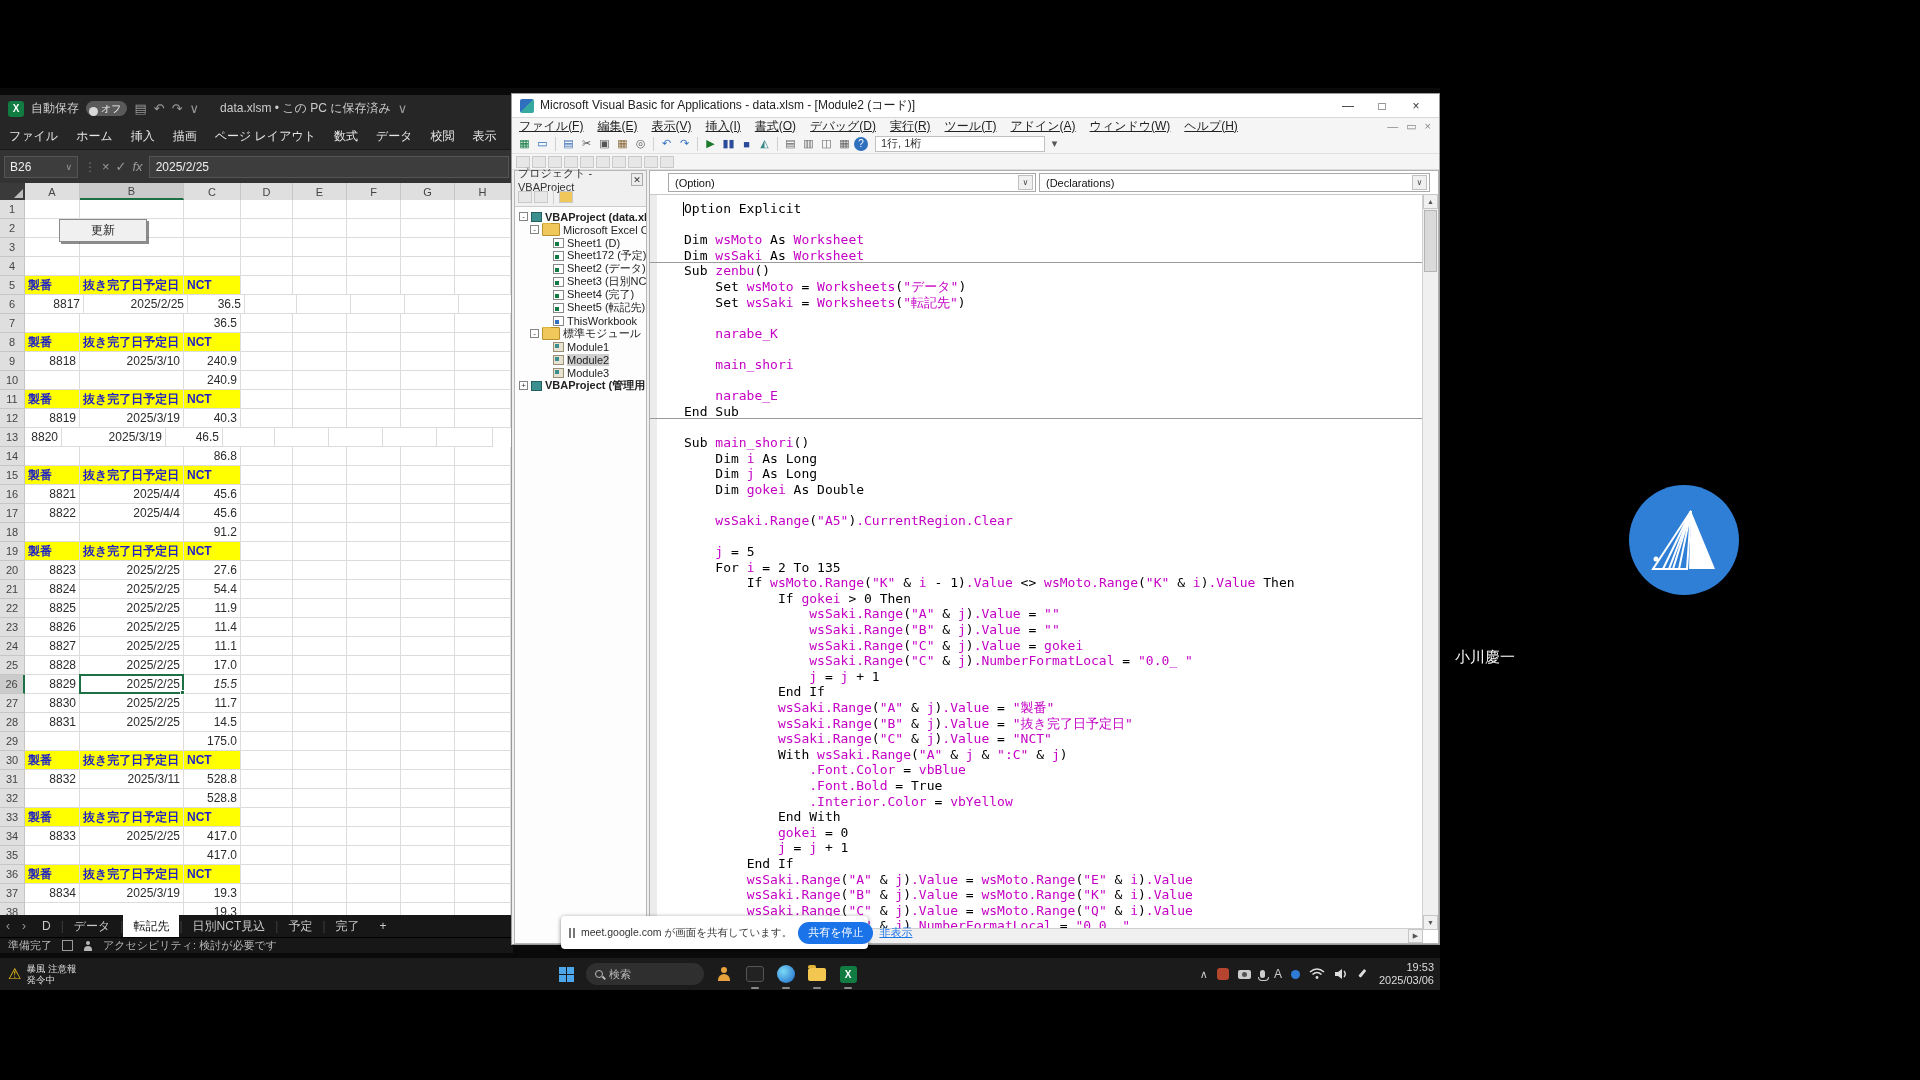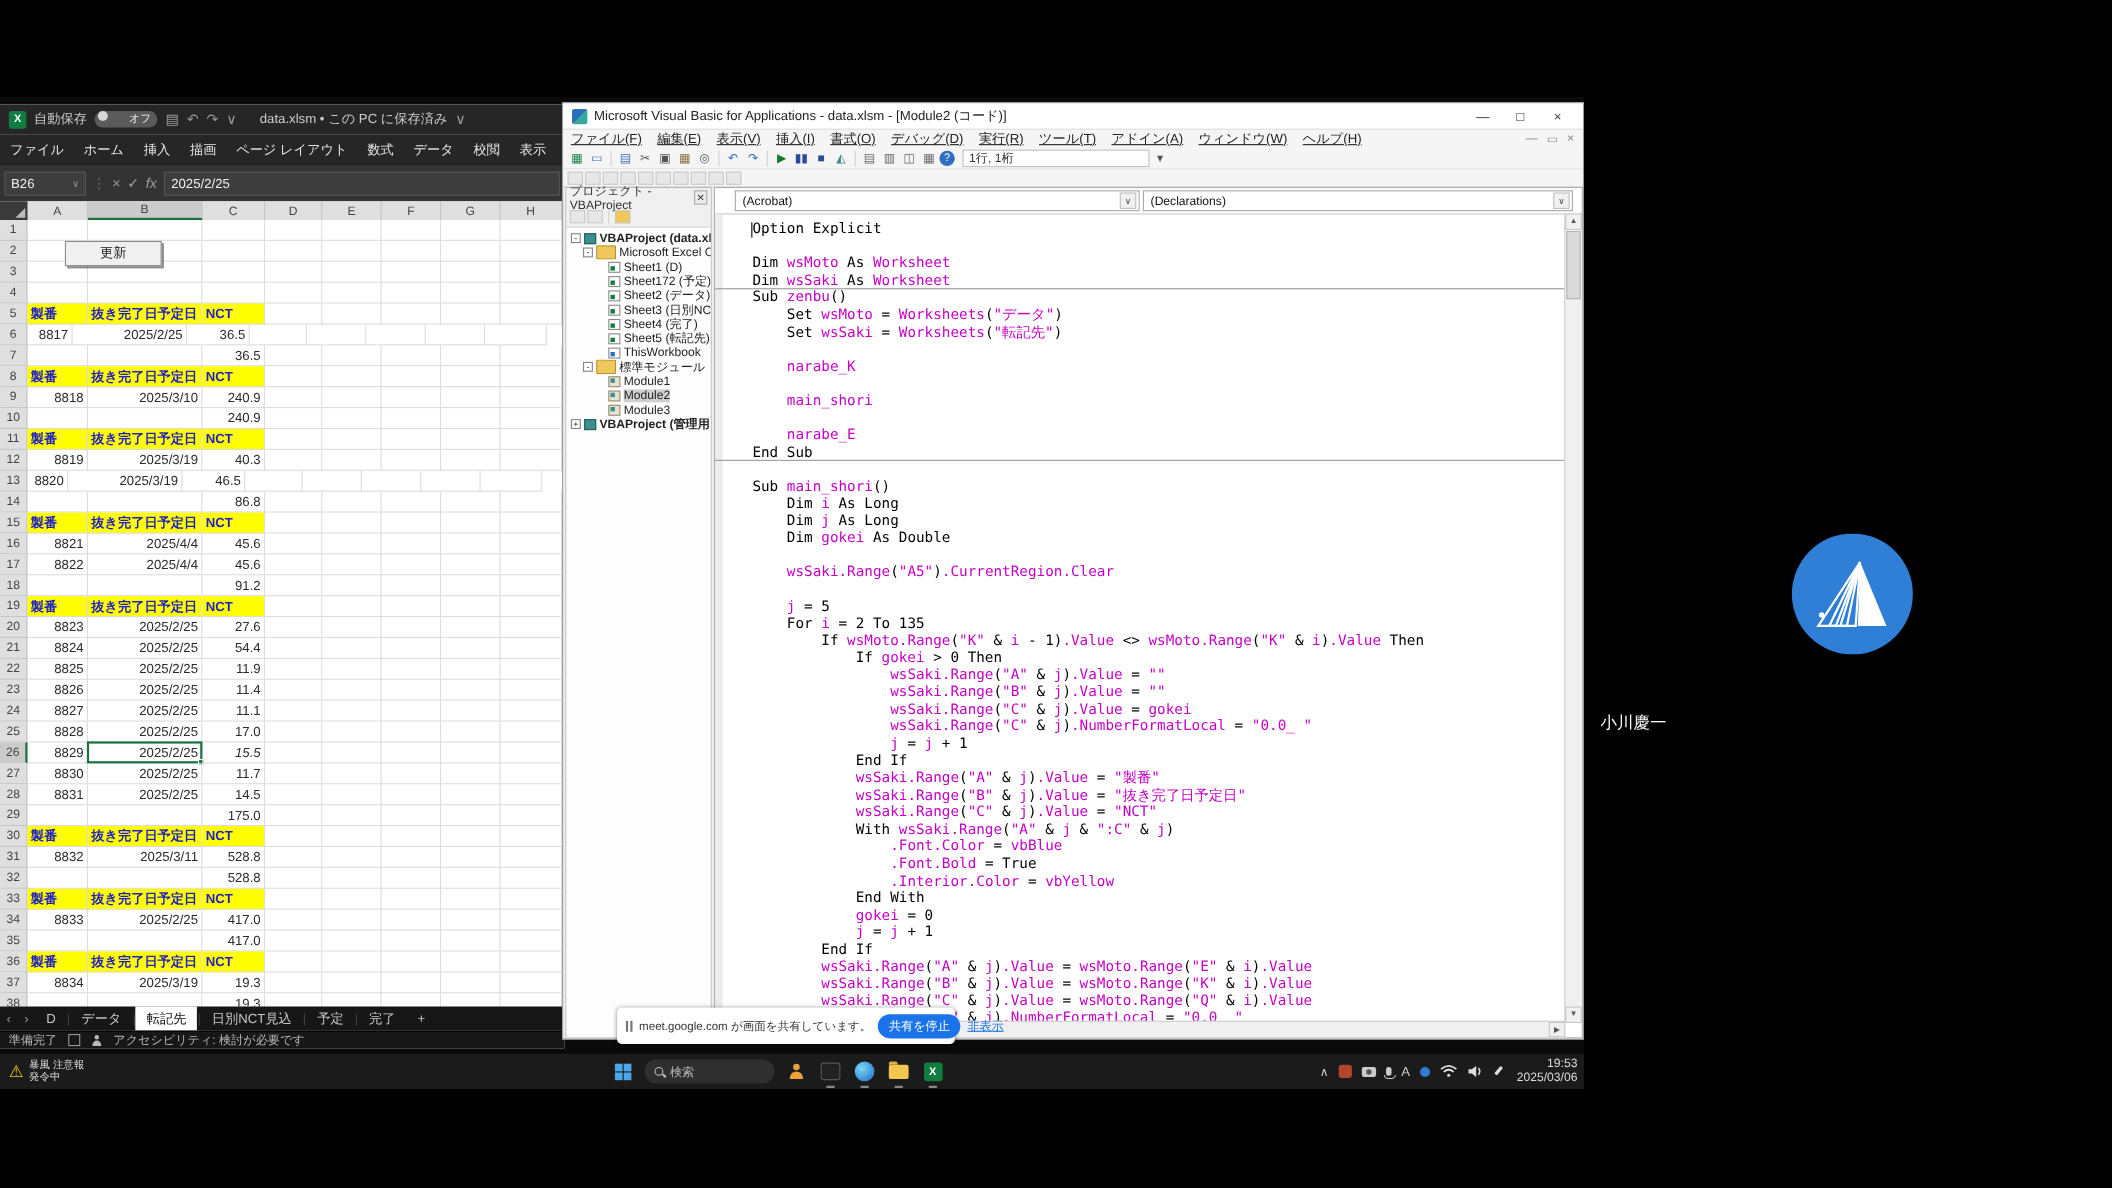--- a/index.html
+++ b/index.html
@@ -4,21 +4,21 @@
 <style>
 *{box-sizing:border-box;margin:0;padding:0;}
 html,body{width:1920px;height:1080px;background:#000;overflow:hidden;font-family:"Liberation Sans",sans-serif;}
 #stage{position:relative;width:1920px;height:1080px;background:#000;}
 #desktop{position:absolute;left:0;top:88px;width:1440px;height:902px;background:#0a0a0a;}
 
 
 #xl{position:absolute;left:0;top:7px;width:513px;height:858px;background:#fff;z-index:1;}
 #xl-title{position:absolute;left:0;top:0;width:100%;height:27px;background:#262626;display:flex;align-items:center;color:#ccc;font-size:12px;gap:7px;padding:0 8px;}
 .xlogo{width:16px;height:16px;background:#107c41;border-radius:3px;color:#fff;font-weight:bold;font-size:10px;display:flex;align-items:center;justify-content:center;flex:0 0 auto;}
-.autosave-pill{display:flex;align-items:flex-start;gap:19px;background:#5a5a5a;border-radius:8px;height:15px;padding:0 6px 0 3px;color:#eee;font-size:10px;}
+.autosave-pill{display:flex;align-items:flex-end;gap:3px;background:#5a5a5a;border-radius:8px;height:15px;padding:0 6px 0 3px;color:#eee;font-size:10px;}
 .autosave-pill .dot{width:9px;height:9px;border-radius:50%;background:#d8d8d8;}
 .tb-glyph{color:#9a9a9a;font-size:13px;}
 #xl-ribbon{position:absolute;left:0;top:27px;width:100%;height:28px;background:#262626;border-bottom:1px solid #1a1a1a;display:flex;align-items:center;color:#e6e6e6;font-size:12px;}
 #xl-ribbon .rtab{padding:0 9px;line-height:28px;white-space:nowrap;}
 #xl-formula{position:absolute;left:0;top:55px;width:100%;height:33px;background:#333;display:flex;align-items:center;font-size:12px;color:#ddd;gap:6px;padding:0 4px;}
 #name-box{width:74px;height:22px;background:#3d3d3d;border:1px solid #555;color:#eee;display:flex;align-items:center;justify-content:space-between;padding:0 5px;font-size:12px;}
 #fx-value{flex:1;height:22px;background:#3d3d3d;border:1px solid #555;display:flex;align-items:center;padding:0 6px;color:#eee;}
 
 #xl-colhead{position:absolute;left:0;top:88px;width:100%;height:17px;display:flex;background:#dfdfdf;font-size:11px;color:#444;}
 #xl-colhead .corner{width:25px;height:17px;background:#3a3a3a;position:relative;flex:0 0 auto;}
@@ -248,21 +248,21 @@
             <div class="gc hd" style="width: 104px;">抜き完了日予定日</div>
             <div class="gc hd" style="width: 57px;">NCT</div>
             <div class="gc" style="width: 52px;"></div>
             <div class="gc" style="width: 54px;"></div>
             <div class="gc" style="width: 54px;"></div>
             <div class="gc" style="width: 54px;"></div>
             <div class="gc" style="width: 56px;"></div>
           </div>
           <div class="grow">
             <div class="rh">6</div>
-            <div class="gc" style="width: 41px;">8817</div>
+            <div class="gc" style="width: 59px;">8817</div>
             <div class="gc" style="width: 104px;">2025/2/25</div>
             <div class="gc" style="width: 57px;">36.5</div>
             <div class="gc" style="width: 52px;"></div>
             <div class="gc" style="width: 54px;"></div>
             <div class="gc" style="width: 54px;"></div>
             <div class="gc" style="width: 54px;"></div>
             <div class="gc" style="width: 56px;"></div>
           </div>
           <div class="grow">
             <div class="rh">7</div>
@@ -792,21 +792,21 @@
             <div class="titem" style="padding-left: 4px;">
               <span class="ebox">+</span>
               <span class="nico project"></span>
               <span class="lbl bold">VBAProject (管理用シ</span>
             </div>
           </div>
       </div>
 
       <div id="codepane">
         <div class="combo" style="left:18px;width:368px;">
-          <span>(Acrobat)</span>
+          <span>(Option)</span>
             <span class="arrowbtn">∨</span>
         </div>
         <div class="combo" style="left:389px;width:391px;">
           <span>(Declarations)</span>
             <span class="arrowbtn">∨</span>
         </div>
         <div id="editor">
           <div id="marginbar"></div>
           <div id="code">
               <div class="cline"><span class="tok-kw">Option</span><span> </span><span class="tok-kw">Explicit</span><span id="caret"></span></div>

